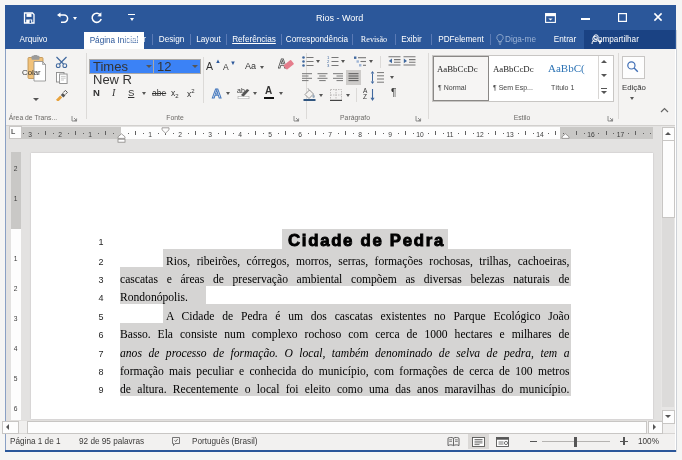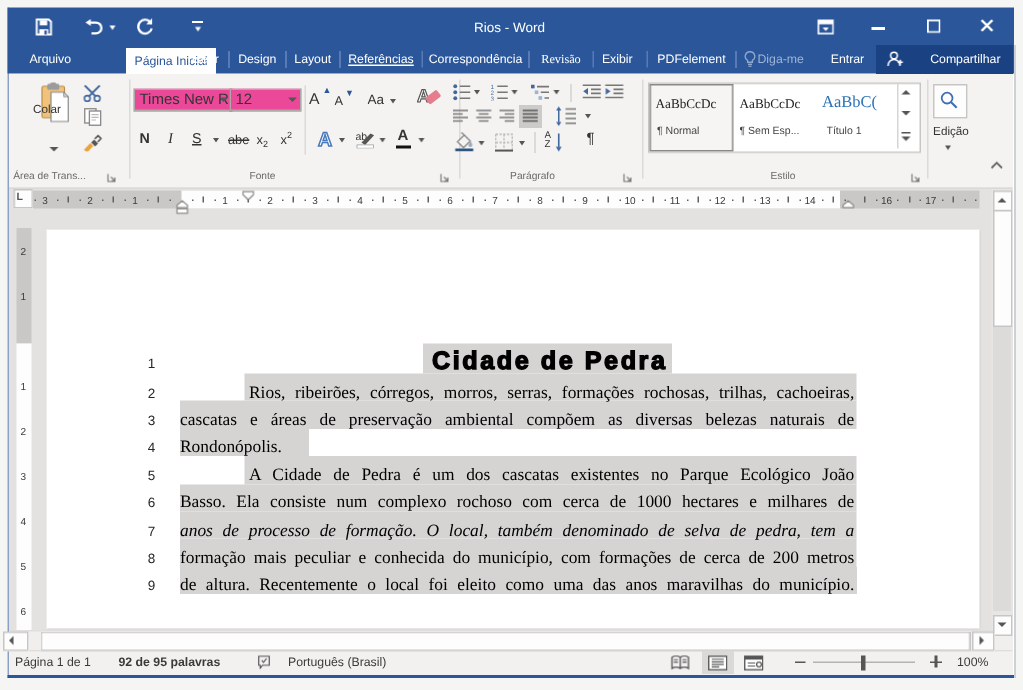--- a/index.html
+++ b/index.html
@@ -19,21 +19,21 @@
   #titletext{left:316px;top:13px;width:100px;color:#fff;font-size:9px;}
   .winbtn{color:#fff;}
   
   .tab{color:#fff;font-size:8.2px;line-height:19px;top:30px;height:19px;text-align:center;}
   .tabsep{top:34px;width:1px;height:11px;background:#5a7ab5;}
   #activetab{background:#fff;color:#2b579a;top:32px;height:17px;line-height:17px;}
   
   .grplabel{top:114px;font-size:6.8px;color:#6b6966;text-align:center;}
   .gsep{top:53px;width:1px;height:66px;background:#dcdad8;}
   .launch{top:115px;width:7px;height:7px;}
-  .combo{background:#ec4899;border:1px solid #aca9a6;font-size:10px;color:#333;line-height:13px;}
+  .combo{background:#3b82f6;border:1px solid #aca9a6;font-size:13px;color:#333;line-height:13px;}
   .cdn{position:absolute;right:2px;top:5px;width:0;height:0;border-left:3px solid transparent;border-right:3px solid transparent;border-top:3px solid #555;}
   .btxt{font-size:9.5px;color:#333;}
   
   #page{left:31px;top:153px;width:622px;height:266px;background:#fff;box-shadow:0 0 1.5px #b9b8b7;}
   .bodyline{font-family:"Liberation Serif",serif;font-size:11.6px;color:#000;height:19.8px;line-height:19.8px;white-space:nowrap;}
   .sel{background:#d5d4d3;}
   .linenum{font-size:9px;line-height:18.4px;color:#262626;}
   
   #hruler{left:22px;top:127px;width:631px;height:12px;background:#c9c8c6;font-size:6.5px;color:#555;}
   #hrulerwhite{left:121px;top:127px;width:439px;height:12px;background:#fdfdfd;}
@@ -109,21 +109,21 @@
     <rect x="3" y="9.8" width="2" height="0.8" fill="#8fa8cc"></rect>
   </svg>
 <div class="abs tab" style="left:505px;width:44px;color:#9db4d6;text-align:left;">Diga-me</div>
 <div class="abs tab" style="left:549px;width:32px;">Entrar</div>
 <div class="abs" style="left:584px;top:30px;width:91px;height:19px;background:#1a4283"></div>
 <svg class="abs" style="left:591px;top:34px" width="12" height="11" viewBox="0 0 12 11">
     <circle cx="5" cy="3" r="2.2" fill="none" stroke="#fff" stroke-width="1"></circle>
     <path d="M1 10 a4 4.4 0 0 1 8 0" fill="none" stroke="#fff" stroke-width="1"></path>
     <path d="M9.2 5.8 v3.4 M7.5 7.5 h3.4" stroke="#fff" stroke-width="1"></path>
   </svg>
-<div class="abs tab" style="left:605px;width:62px;text-align:right;">Compartilhar</div>
+<div class="abs tab" style="left:592px;width:62px;text-align:left;">Compartilhar</div>
 
 <svg class="abs" style="left:26px;top:55px" width="22" height="27" viewBox="0 0 22 27">
     <rect x="2" y="2.5" width="15" height="21" rx="1" fill="#f1c27a" stroke="#b98d4f" stroke-width="0.8"></rect>
     <rect x="5.5" y="0.8" width="8" height="4" rx="1" fill="#9b9b9b"></rect>
     <rect x="7.5" y="0" width="4" height="2.4" rx="1" fill="#9b9b9b"></rect>
     <path d="M8 6.5 h8.5 l3 3 V26 H8 Z" fill="#fff" stroke="#8a8a8a" stroke-width="0.8"></path>
     <path d="M16.5 6.5 l3 3 h-3 Z" fill="#d8d8d8" stroke="#8a8a8a" stroke-width="0.6"></path>
   </svg>
 <div class="abs btxt" style="left:22px;top:68px;width:28px;font-size:7.8px;color:#333">Colar</div>
 <div class="abs" style="left:33px;top:98px;width:0;height:0;border-left:3px solid transparent;border-right:3px solid transparent;border-top:3.4px solid #555"></div>
@@ -411,21 +411,21 @@
 <div class="abs sbtn" style="left:662px;top:140px;width:11px;height:76px;"></div>
 <div class="abs sbtn" style="left:662px;top:410px;width:11px;height:12px;"></div>
 <div class="abs" style="left:664.5px;top:414.5px;width:0;height:0;border-left:3.2px solid transparent;border-right:3.2px solid transparent;border-top:3.8px solid #555"></div>
 <div class="abs sbtn" style="left:2px;top:421px;width:15px;height:11px;"></div>
 <div class="abs" style="left:6px;top:423.5px;width:0;height:0;border-top:3px solid transparent;border-bottom:3px solid transparent;border-right:3.6px solid #555"></div>
 <div class="abs sbtn" style="left:27px;top:421px;width:618px;height:11px;"></div>
 <div class="abs sbtn" style="left:648px;top:421px;width:13px;height:11px;"></div>
 <div class="abs" style="left:653px;top:423.5px;width:0;height:0;border-top:3px solid transparent;border-bottom:3px solid transparent;border-left:3.6px solid #555"></div>
 
 <div class="abs" style="left:10px;top:436.5px;font-size:8.2px;color:#3b3a39;">Página 1 de 1</div>
-<div class="abs" style="left:79px;top:436.5px;font-size:8.2px;color:#3b3a39;font-weight:bold;">92 de 95 palavras</div>
+<div class="abs" style="left:79px;top:436.5px;font-size:8.2px;color:#3b3a39;">92 de 95 palavras</div>
 <svg class="abs" style="left:172px;top:437px" width="11" height="9" viewBox="0 0 11 9">
     <path d="M0.5 0.5 h7 v6 h-4.5 l-1.5 2 v-2 h-1 Z" fill="none" stroke="#555" stroke-width="0.8"></path>
     <path d="M2.5 3.2 l1.2 1.4 2-2.6" fill="none" stroke="#555" stroke-width="0.8"></path>
   </svg>
 <div class="abs" style="left:192px;top:436.5px;font-size:8.2px;color:#3b3a39;">Português (Brasil)</div>
 <svg class="abs" style="left:447px;top:437px" width="13" height="10" viewBox="0 0 13 10">
     <path d="M6.5 1.2 C5 0.2 2.5 0.2 1 1.2 V8.6 C2.5 7.6 5 7.6 6.5 8.6 C8 7.6 10.5 7.6 12 8.6 V1.2 C10.5 0.2 8 0.2 6.5 1.2 Z M6.5 1.2 V8.6" fill="none" stroke="#555" stroke-width="0.9"></path>
     <path d="M2.2 2.8 h2.8 M2.2 4.4 h2.8 M8 2.8 h2.8 M8 4.4 h2.8" stroke="#555" stroke-width="0.7"></path>
   </svg>
 <div class="abs" style="left:468px;top:434px;width:21px;height:15px;background:#dbd9d7;"></div>
@@ -467,14 +467,14 @@
 <div class="abs sel" style="left:120px;top:377.8px;width:451px;height:18.4px;"></div>
 
 <div class="abs" style="left:165px;top:231px;width:403px;text-align:center;font-family:'Liberation Sans',sans-serif;font-weight:bold;font-size:16.8px;letter-spacing:1.7px;color:#000;-webkit-text-stroke:0.9px #000;">Cidade de Pedra</div>
 
 <div class="abs bodyline" style="left:166px;top:251.6px;width:403.5px;text-align:justify;text-align-last:justify;white-space:normal;">Rios, ribeirões, córregos, morros, serras, formações rochosas, trilhas, cachoeiras,</div>
 <div class="abs bodyline" style="left:120px;top:270.0px;width:449.5px;text-align:justify;text-align-last:justify;white-space:normal;">cascatas e áreas de preservação ambiental compõem as diversas belezas naturais de</div>
 <div class="abs bodyline" style="left:120px;top:288.4px;">Rondonópolis.</div>
 <div class="abs bodyline" style="left:166px;top:306.8px;width:403.5px;text-align:justify;text-align-last:justify;white-space:normal;">A Cidade de Pedra é um dos cascatas existentes no Parque Ecológico João</div>
 <div class="abs bodyline" style="left:120px;top:325.2px;width:449.5px;text-align:justify;text-align-last:justify;white-space:normal;">Basso. Ela consiste num complexo rochoso com cerca de 1000 hectares e milhares de</div>
 <div class="abs bodyline" style="left:120px;top:343.6px;width:449.5px;text-align:justify;text-align-last:justify;white-space:normal;font-style:italic;">anos de processo de formação. O local, também denominado de selva de pedra, tem a</div>
-<div class="abs bodyline" style="left:120px;top:362.0px;width:449.5px;text-align:justify;text-align-last:justify;white-space:normal;">formação mais peculiar e conhecida do município, com formações de cerca de 200 metros</div>
+<div class="abs bodyline" style="left:120px;top:362.0px;width:449.5px;text-align:justify;text-align-last:justify;white-space:normal;">formação mais peculiar e conhecida do município, com formações de cerca de 100 metros</div>
 <div class="abs bodyline" style="left:120px;top:380.4px;width:449.5px;text-align:justify;text-align-last:justify;white-space:normal;">de altura. Recentemente o local foi eleito como uma das anos maravilhas do município.</div>
 
 </body></html>

